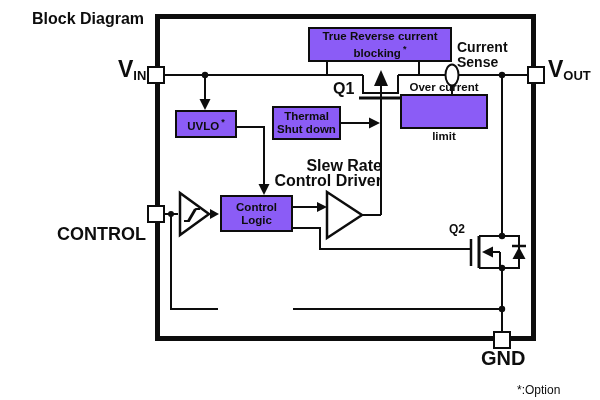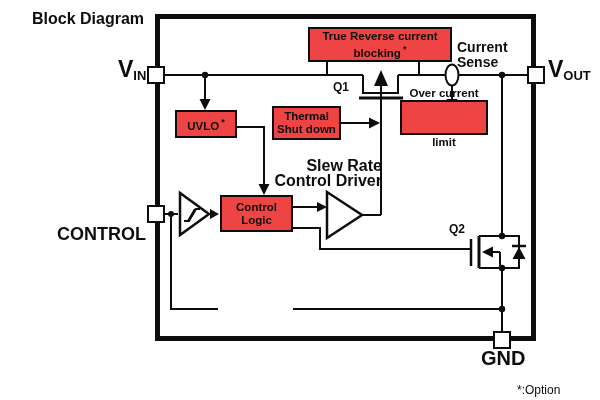--- a/index.html
+++ b/index.html
@@ -2,46 +2,46 @@
 <html><head>
 <meta charset="utf-8">
 <style>
   html,body{margin:0;padding:0;background:#fff;}
   body{width:600px;height:400px;position:relative;overflow:hidden;
        font-family:"Liberation Sans",sans-serif;color:#0d0d0d;}
   .stage{position:absolute;inset:0;width:600px;height:400px;}
   .chip-border{position:absolute;left:155px;top:14px;width:381px;height:327px;
        border:5px solid #0d0d0d;box-sizing:border-box;background:transparent;z-index:0;}
   svg.wires{position:absolute;left:0;top:0;z-index:1;}
-  .blk{position:absolute;background:#ef4444;border:2.5px solid #0d0d0d;box-sizing:border-box;
+  .blk{position:absolute;background:#8b5cf6;border:2.5px solid #0d0d0d;box-sizing:border-box;
        display:flex;flex-direction:column;align-items:center;justify-content:center;
        font-weight:bold;font-size:11.5px;line-height:13px;text-align:center;z-index:2;
        white-space:nowrap;}
   .blk sup{font-size:9px;margin-left:2px;}
   .pin{position:absolute;width:18px;height:18px;background:#fff;border:2.5px solid #0d0d0d;
        box-sizing:border-box;z-index:3;}
   .lbl{position:absolute;font-weight:bold;z-index:2;white-space:nowrap;}
   .title{left:32px;top:10px;font-size:16px;}
   .vlabel{display:flex;align-items:flex-start;}
   .vlabel .plv{font-size:23px;line-height:23px;}
   .vlabel .pls{font-size:13px;line-height:13px;position:relative;top:11px;}
   .vin-label{left:118px;top:58px;}
   .vout-label{left:548px;top:58px;}
   .control-label{left:57px;top:224px;font-size:18px;}
   .gnd-label{left:481px;top:347px;font-size:20px;}
   .option-note{left:517px;top:383px;font-size:12px;font-weight:normal;z-index:2;position:absolute;}
   .current-sense{left:457px;top:40px;font-size:14px;line-height:15px;}
-  .q1-label{left:333px;top:80px;font-size:12px;}
+  .q1-label{left:333px;top:80px;font-size:16px;}
   .q2-label{left:449px;top:222px;font-size:12px;}
   .slew-label{left:270px;top:158px;width:112px;text-align:right;font-size:16px;line-height:15px;}
   .discharge-label{left:348px;top:254px;font-size:12px;}
   .b-reverse{left:308px;top:27px;width:144px;height:35px;}
   .b-uvlo{left:175px;top:110px;width:62px;height:28px;}
   .b-thermal{left:272px;top:106px;width:69px;height:34px;}
-  .b-oc{left:400px;top:100px;width:88px;height:35px;gap:36px;}
+  .b-oc{left:400px;top:94px;width:88px;height:35px;gap:36px;}
   .b-cl{left:220px;top:195px;width:73px;height:37px;}
   .b-pd{left:220px;top:293px;width:73px;height:31px;}
 </style>
 </head>
 <body>
 
 <div class="stage">
 
   <div class="chip-border"></div>
 

